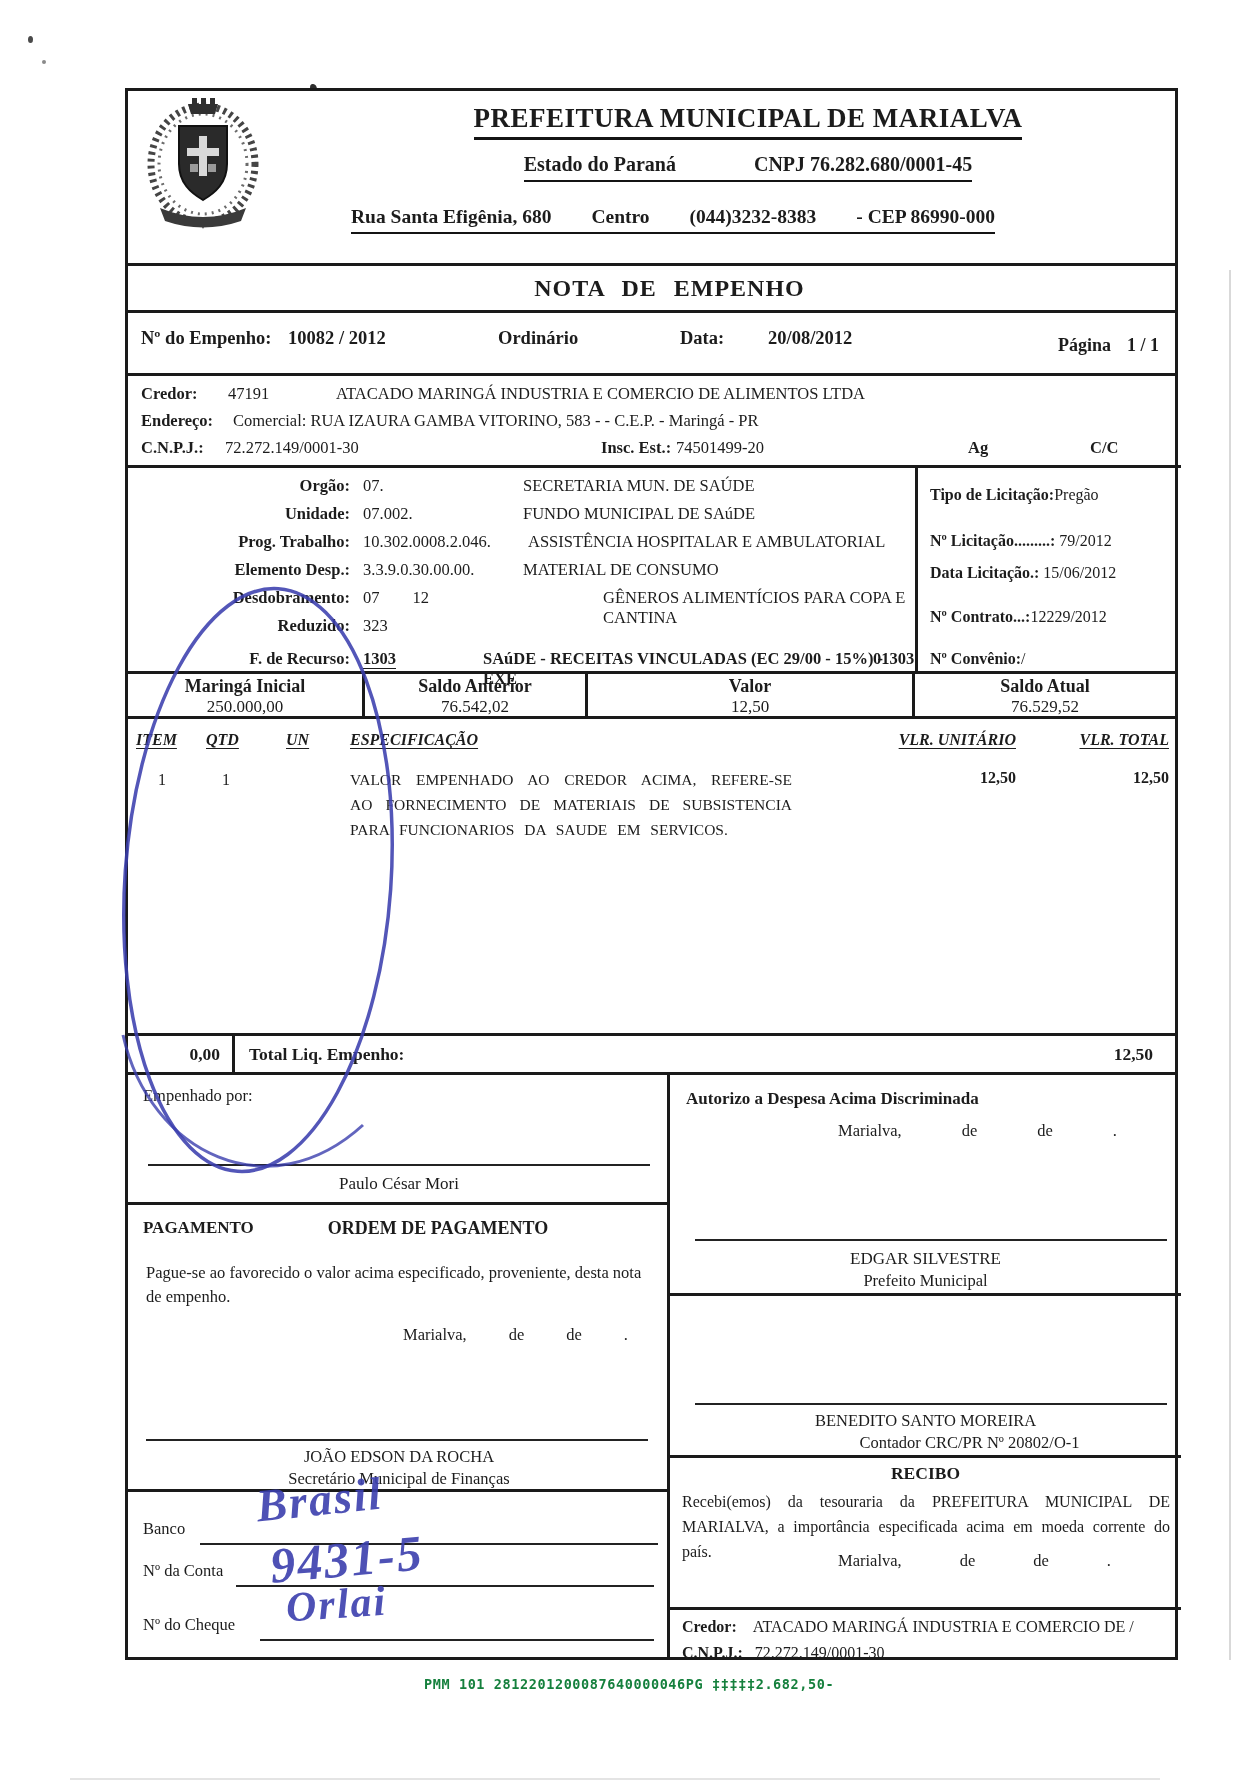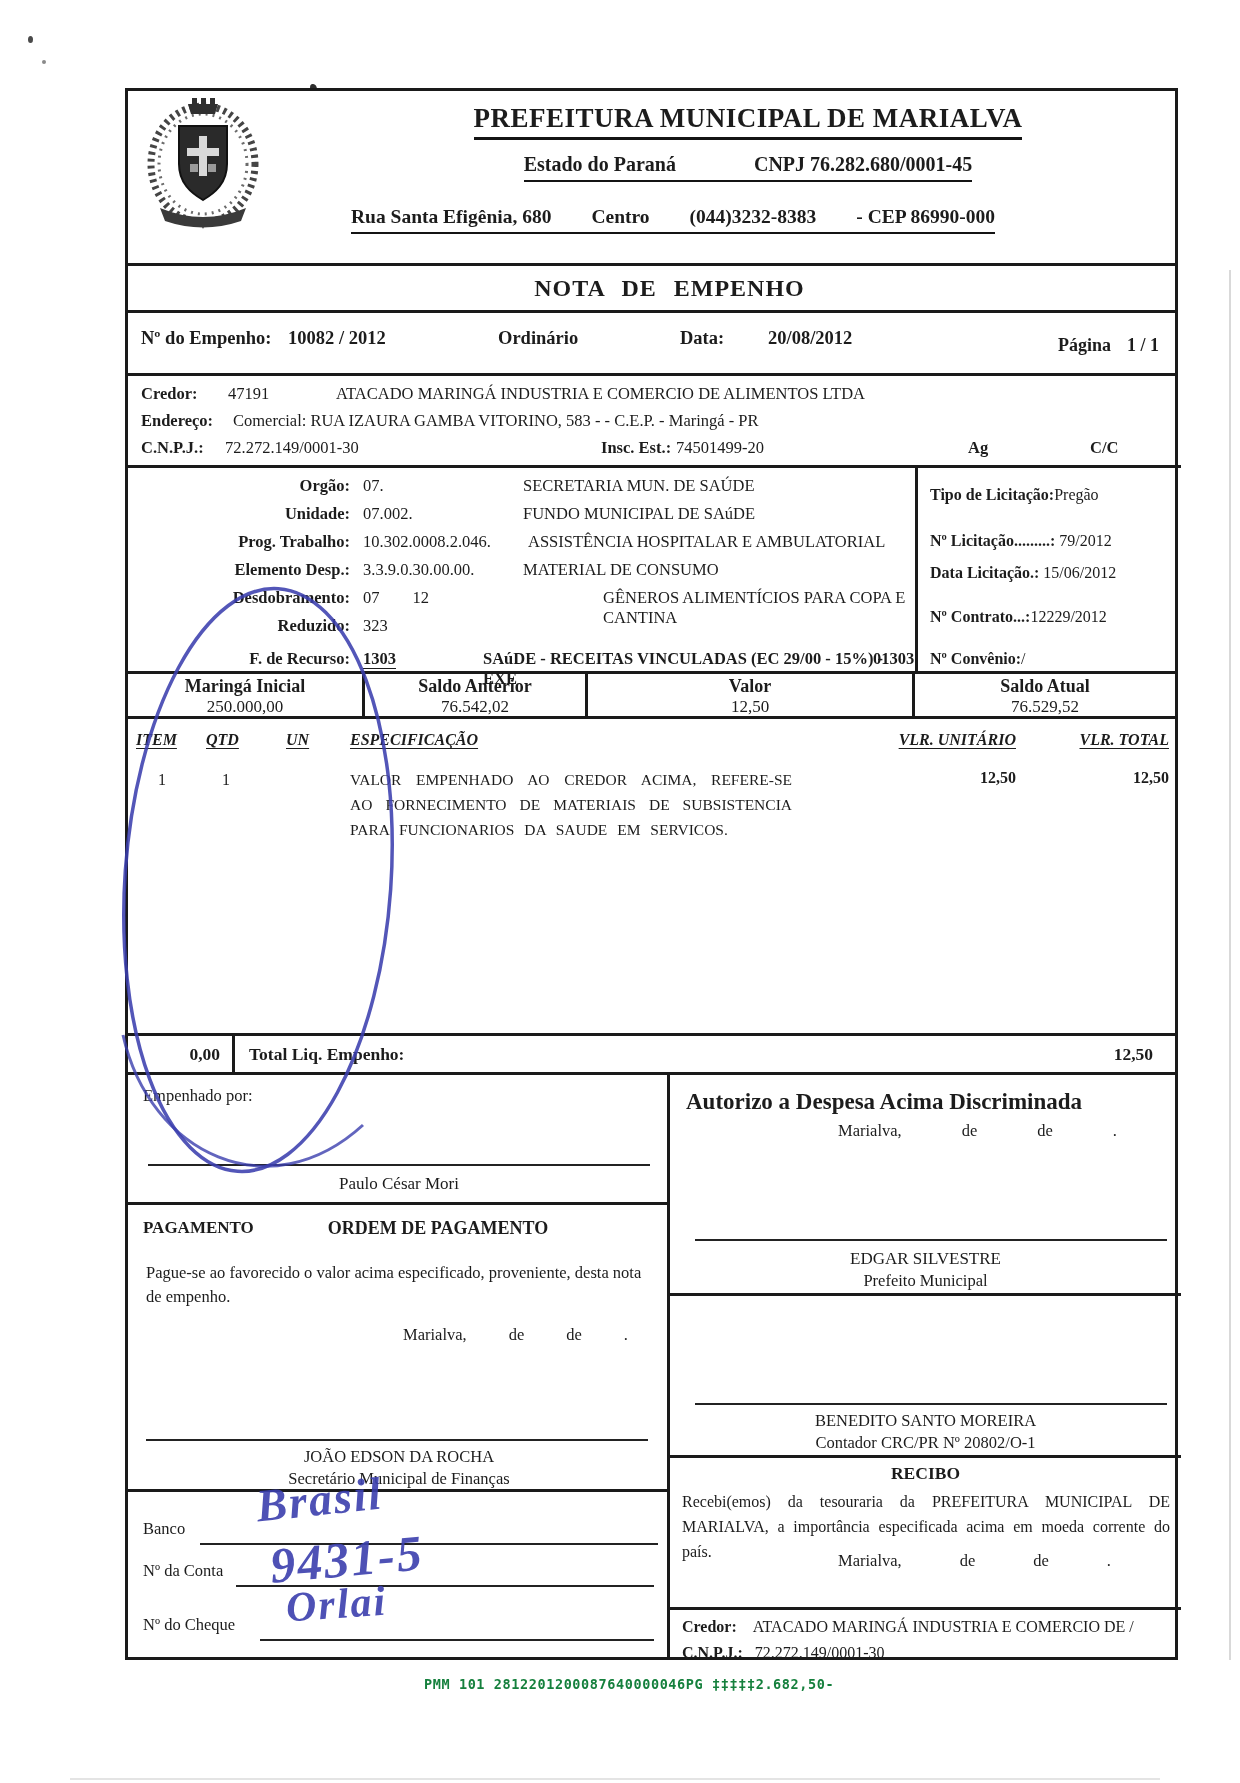--- a/index.html
+++ b/index.html
@@ -245,35 +245,35 @@
     <div class="sig" style="left:108px;top:510px;width:418px;"></div>
     <span class="abs" style="left:15px;top:540px;font-size:16.5px;">Nº do Cheque</span>
     <div class="sig" style="left:132px;top:564px;width:394px;"></div>
 
     <div class="hand" style="left:128px;top:398px;font-size:46px;transform:rotate(-6deg);">Brasil</div>
     <div class="hand" style="left:142px;top:455px;font-size:50px;transform:rotate(-5deg);">9431-5</div>
     <div class="hand" style="left:158px;top:505px;font-size:42px;transform:rotate(-4deg);">Orlai</div>
   </div>
 
   <div class="abs" style="left:542px;top:984px;width:511px;height:582px;box-sizing:border-box;overflow:hidden;">
-    <div class="abs b" style="left:16px;top:14px;font-size:23px;">Autorizo a Despesa Acima Discriminada</div>
+    <div class="abs b" style="left:16px;top:14px;font-size:17px;">Autorizo a Despesa Acima Discriminada</div>
     <div class="abs" style="left:168px;top:46px;display:flex;gap:60px;font-size:16.5px;">
       <span>Marialva,</span>
       <span>de</span>
       <span>de</span>
       <span>.</span>
     </div>
     <div class="sig" style="left:25px;top:164px;width:472px;"></div>
     <div class="abs ctr" style="left:0;top:174px;width:511px;font-size:17px;">EDGAR SILVESTRE</div>
     <div class="abs ctr" style="left:0;top:196px;width:511px;font-size:16.5px;">Prefeito Municipal</div>
     <div class="hline" style="left:0;top:218px;width:511px;"></div>
 
     <div class="sig" style="left:25px;top:328px;width:472px;"></div>
     <div class="abs ctr" style="left:0;top:336px;width:511px;font-size:16.5px;">BENEDITO SANTO MOREIRA</div>
-    <div class="abs ctr" style="left:0;top:358px;width:511px;font-size:16.5px;">Contador CRC/PR Nº 20802/O-1</div>
+    <div class="abs ctr" style="left:0;top:358px;width:511px;font-size:16.5px;padding-left:44px;">Contador CRC/PR Nº 20802/O-1</div>
     <div class="hline" style="left:0;top:380px;width:511px;"></div>
 
     <div class="abs ctr b" style="left:0;top:388px;width:511px;font-size:17.5px;">RECIBO</div>
     <div class="abs" style="left:12px;top:414px;width:488px;font-size:16px;line-height:25px;text-align:justify;word-spacing:3px;">Recebi(emos) da tesouraria da PREFEITURA MUNICIPAL DE MARIALVA, a importância especificada acima em moeda corrente do país.</div>
     <div class="abs" style="left:168px;top:476px;display:flex;gap:58px;font-size:16.5px;">
       <span>Marialva,</span>
       <span>de</span>
       <span>de</span>
       <span>.</span>
     </div>

